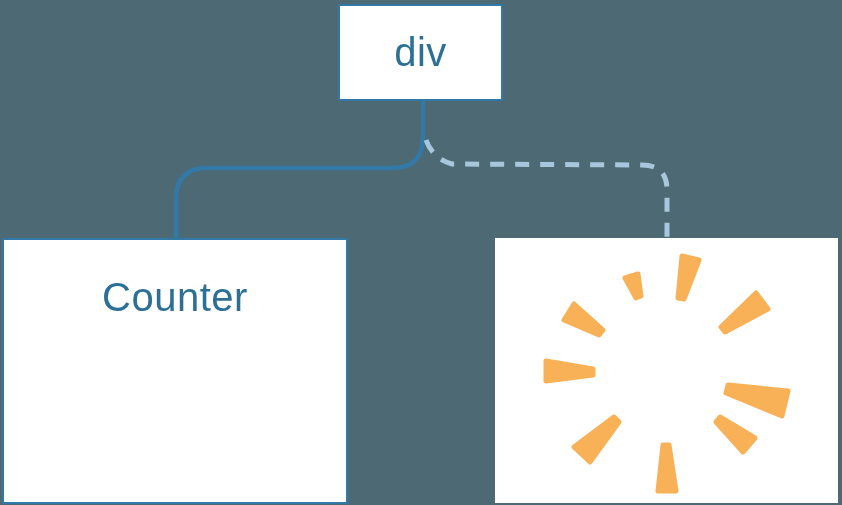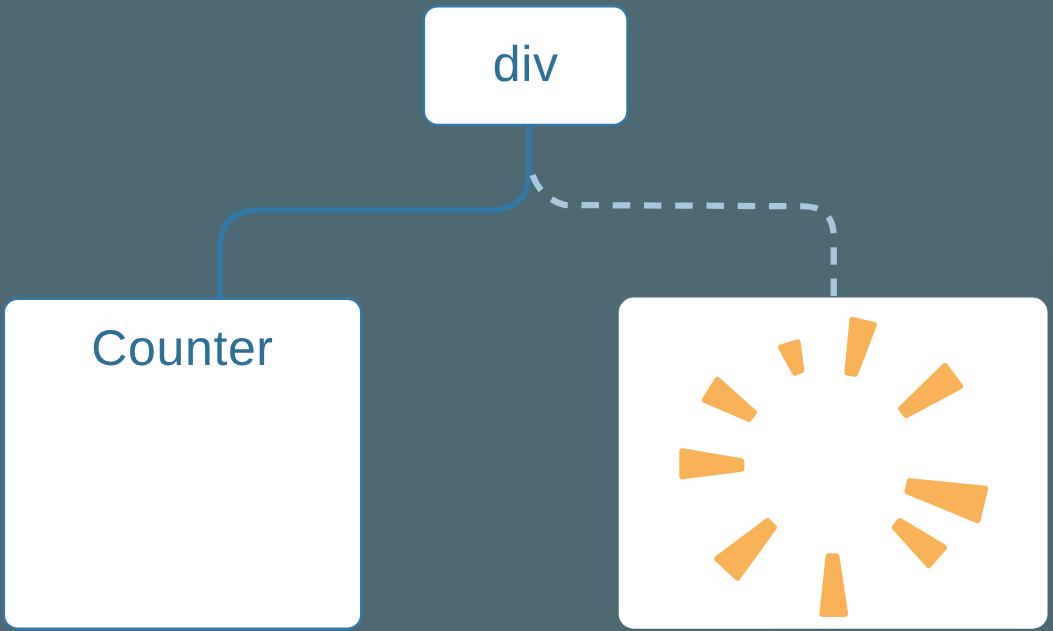--- a/index.html
+++ b/index.html
@@ -16,36 +16,36 @@
   }
   .connector-solid{
     fill:none;stroke:var(--line,#3379a8);stroke-width:4.5;
   }
   .connector-dashed{
     fill:none;stroke:var(--dash,#a8c7dc);stroke-width:5;
     stroke-dasharray:14 11;
   }
   .node{
     position:absolute;background:var(--node_bg,#ffffff);
-    border-radius:12px;box-sizing:border-box;
+    border-radius:0;box-sizing:border-box;
   }
   .div-node{
     left:338px;top:4px;width:165px;height:97px;
     border:2.5px solid var(--line,#3379a8);
     display:flex;align-items:center;justify-content:center;
   }
   .div-node .label{
     color:var(--text,#2d7096);font-size:40px;font-weight:500;
     letter-spacing:0.5px;
   }
   .counter-node{
-    left:2px;top:238px;width:288px;height:266px;
+    left:2px;top:238px;width:346px;height:266px;
     border:2.5px solid var(--line,#3379a8);
     display:flex;flex-direction:column;align-items:center;
-    padding-top:16px;
+    padding-top:34px;
   }
   .counter-title{
     color:var(--text,#2d7096);font-size:40px;font-weight:500;
     line-height:46px;letter-spacing:0.5px;
   }
   .state-pill{
     margin-top:36px;width:265px;height:102px;
     border:2.5px solid var(--purple,#5e63d3);
     border-radius:999px;box-sizing:border-box;
     display:flex;align-items:stretch;

